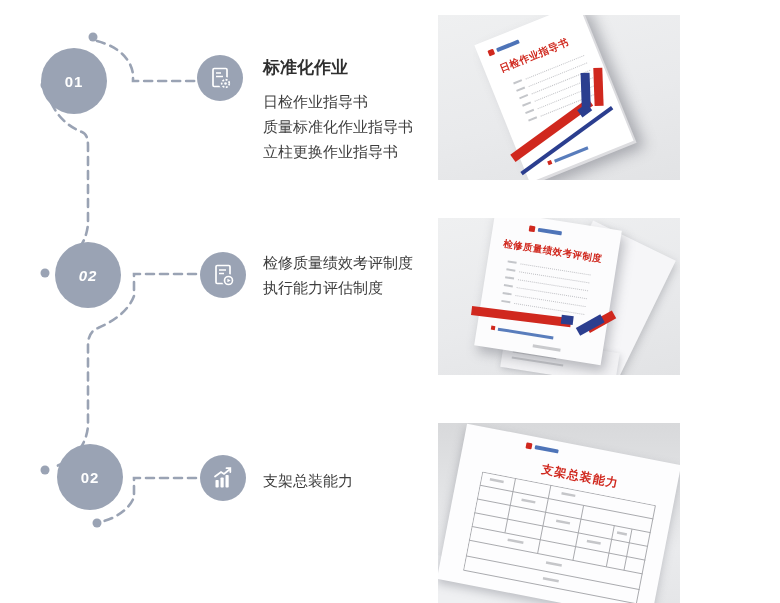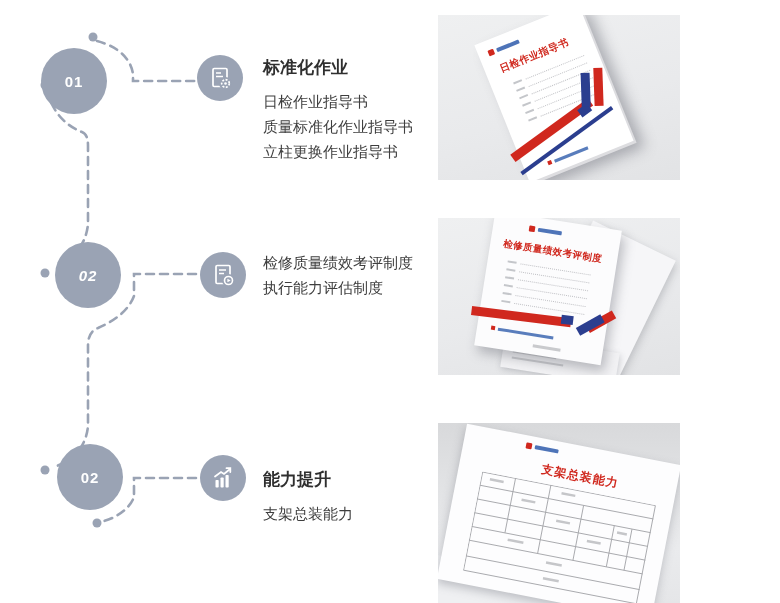--- a/index.html
+++ b/index.html
@@ -204,21 +204,20 @@
   <div class="icon-circle" style="left:200px;top:455px;">
     <svg width="26" height="26" viewBox="0 0 26 26">
       <rect x="5.5" y="15" width="3.2" height="7.5" rx="0.8" fill="#fff"></rect>
       <rect x="10.5" y="12.5" width="3.2" height="10" rx="0.8" fill="#fff"></rect>
       <rect x="15.5" y="10" width="3.2" height="12.5" rx="0.8" fill="#fff"></rect>
       <path d="M5,11.5 L11,7 L14,9 L19.5,4.5" fill="none" stroke="#fff" stroke-width="1.8" stroke-linecap="round"></path>
       <path d="M16.5,3.2 L20.3,3.2 L20.3,7" fill="none" stroke="#fff" stroke-width="1.8" stroke-linecap="round"></path>
     </svg>
   </div>
   <div class="step-text" style="left:263px;top:468px;">
-    <h3>能力提升</h3>
     <ul>
       <li>支架总装能力</li>
     </ul>
   </div>
 
   <div class="photo" style="left:438px;top:423px;height:180px;background:linear-gradient(180deg,#d8d9db 0%,#e0e1e3 28%,#eaebed 70%,#e5e6e8 100%);">
     <div class="sheet" style="left:-18px;bottom:-34px;width:150px;height:70px;transform:rotate(11deg);background:#eff0f2;"></div>
     <div class="sheet" style="left:12px;top:20px;width:218px;height:158px;transform:rotate(11deg);background:#fdfdfe;
          box-shadow:0 4px 10px rgba(95,98,108,.35);">
       <div class="logo-row" style="left:62px;top:7px;">

